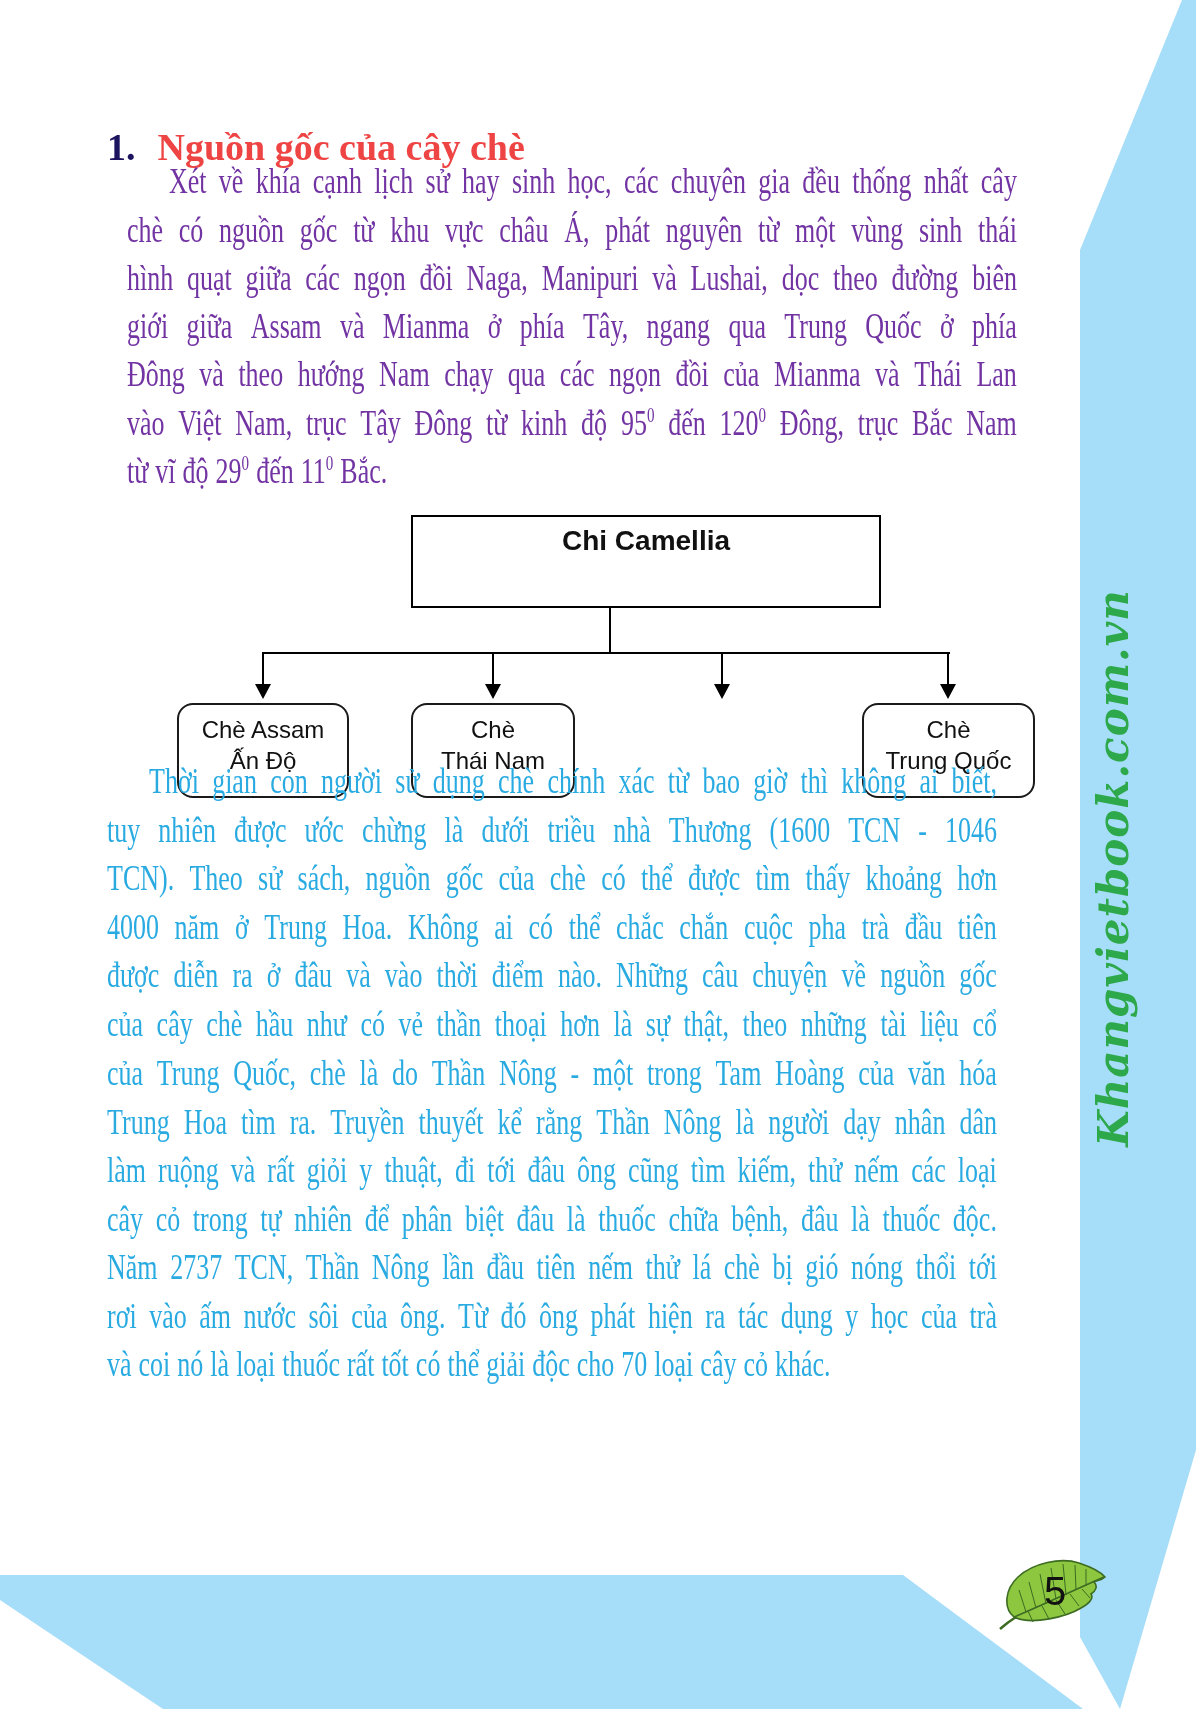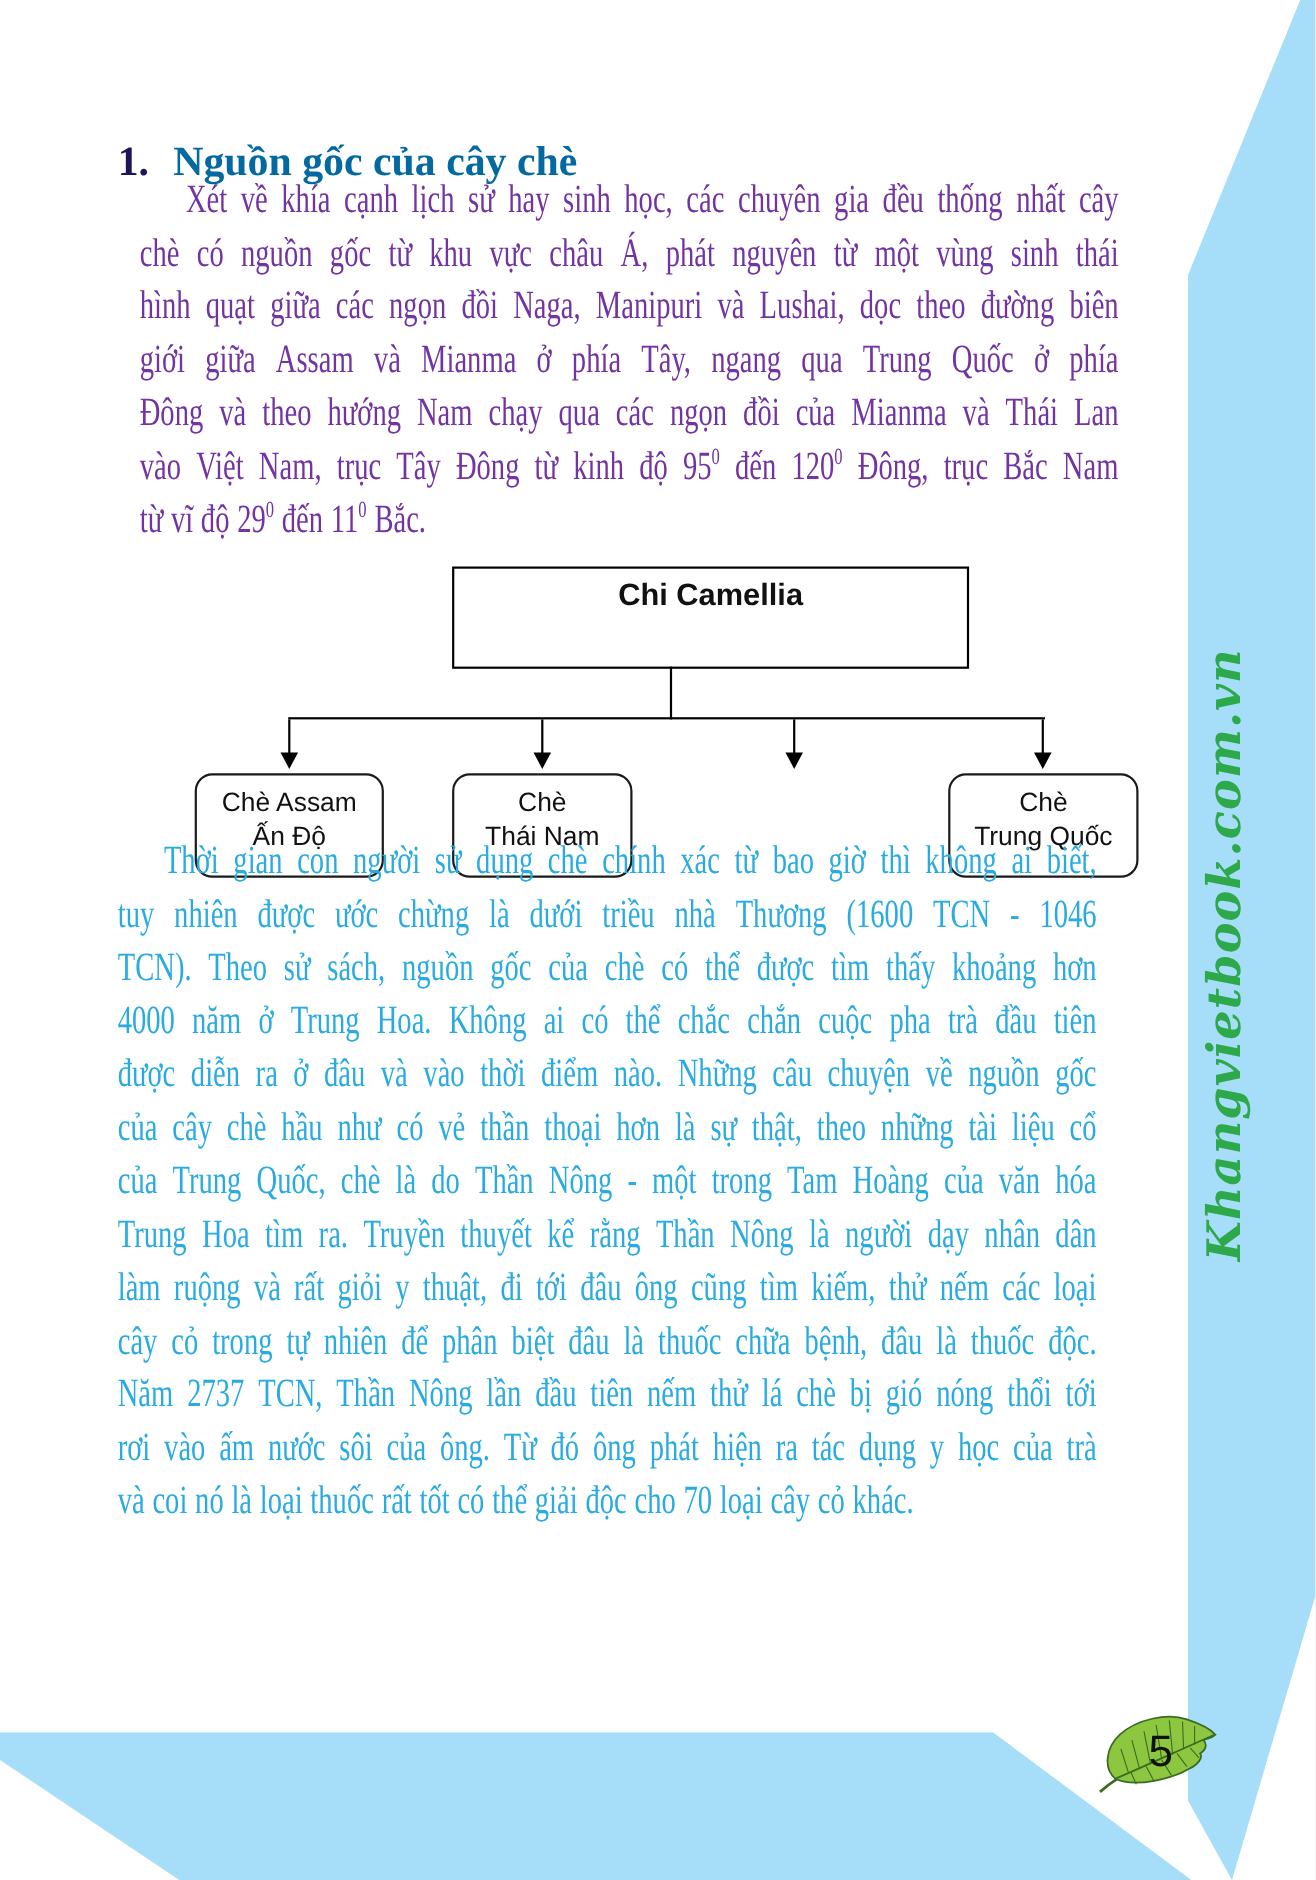--- a/index.html
+++ b/index.html
@@ -11,21 +11,21 @@
     font-family:"Liberation Serif","DejaVu Serif",serif;
   }
   
   #decor{position:absolute;left:0;top:0;width:1196px;height:1709px;pointer-events:none;}
   
   .heading{
     position:absolute;left:107px;top:122px;height:50px;
     font-weight:bold;font-size:38px;line-height:50px;white-space:nowrap;
   }
   .heading .hnum{color:#1c145e;margin-right:22px;}
-  .heading .htitle{color:#0369a1;}
+  .heading .htitle{color:#ef4444;}
   
   .para{position:absolute;left:107px;width:890px;}
   .para-line{
     display:flex;justify-content:space-between;align-items:baseline;
     height:48.5px;padding-top:5px;box-sizing:border-box;
     font-size:26px;white-space:nowrap;
     transform:scaleY(1.40);transform-origin:center left;
   }
   .para-line.pl-last{justify-content:flex-start;column-gap:0.27em;}
   .para-line.pl-first .w:first-child{margin-left:42px;}

